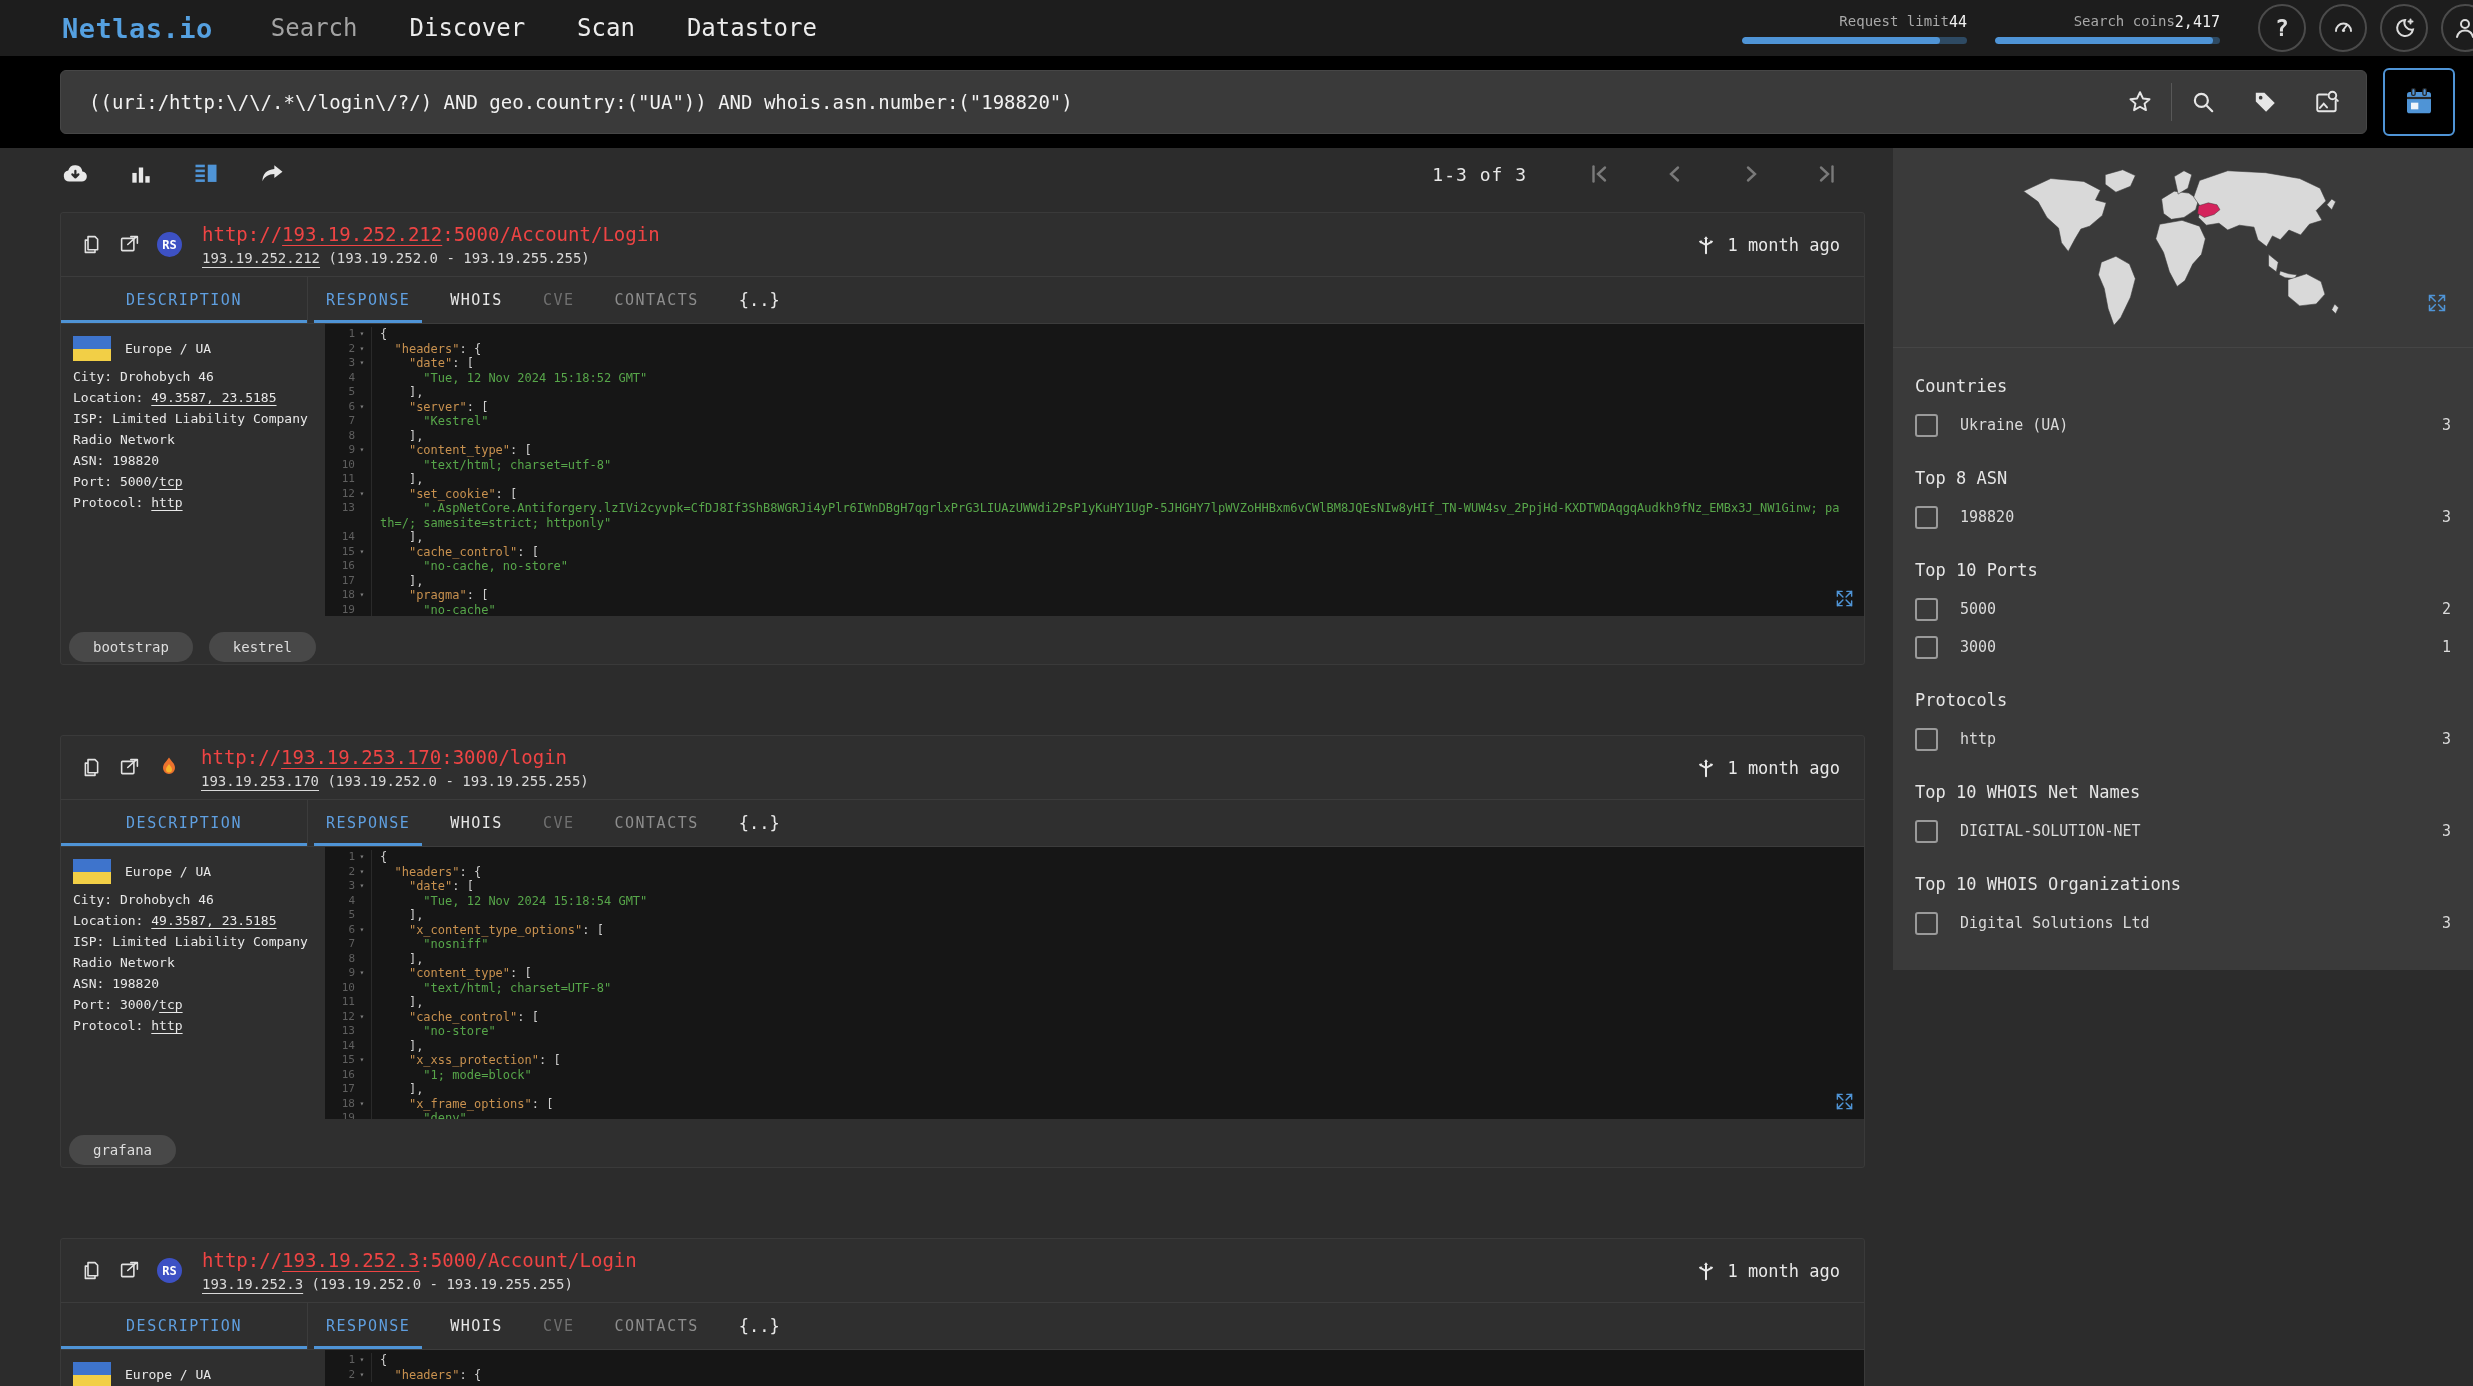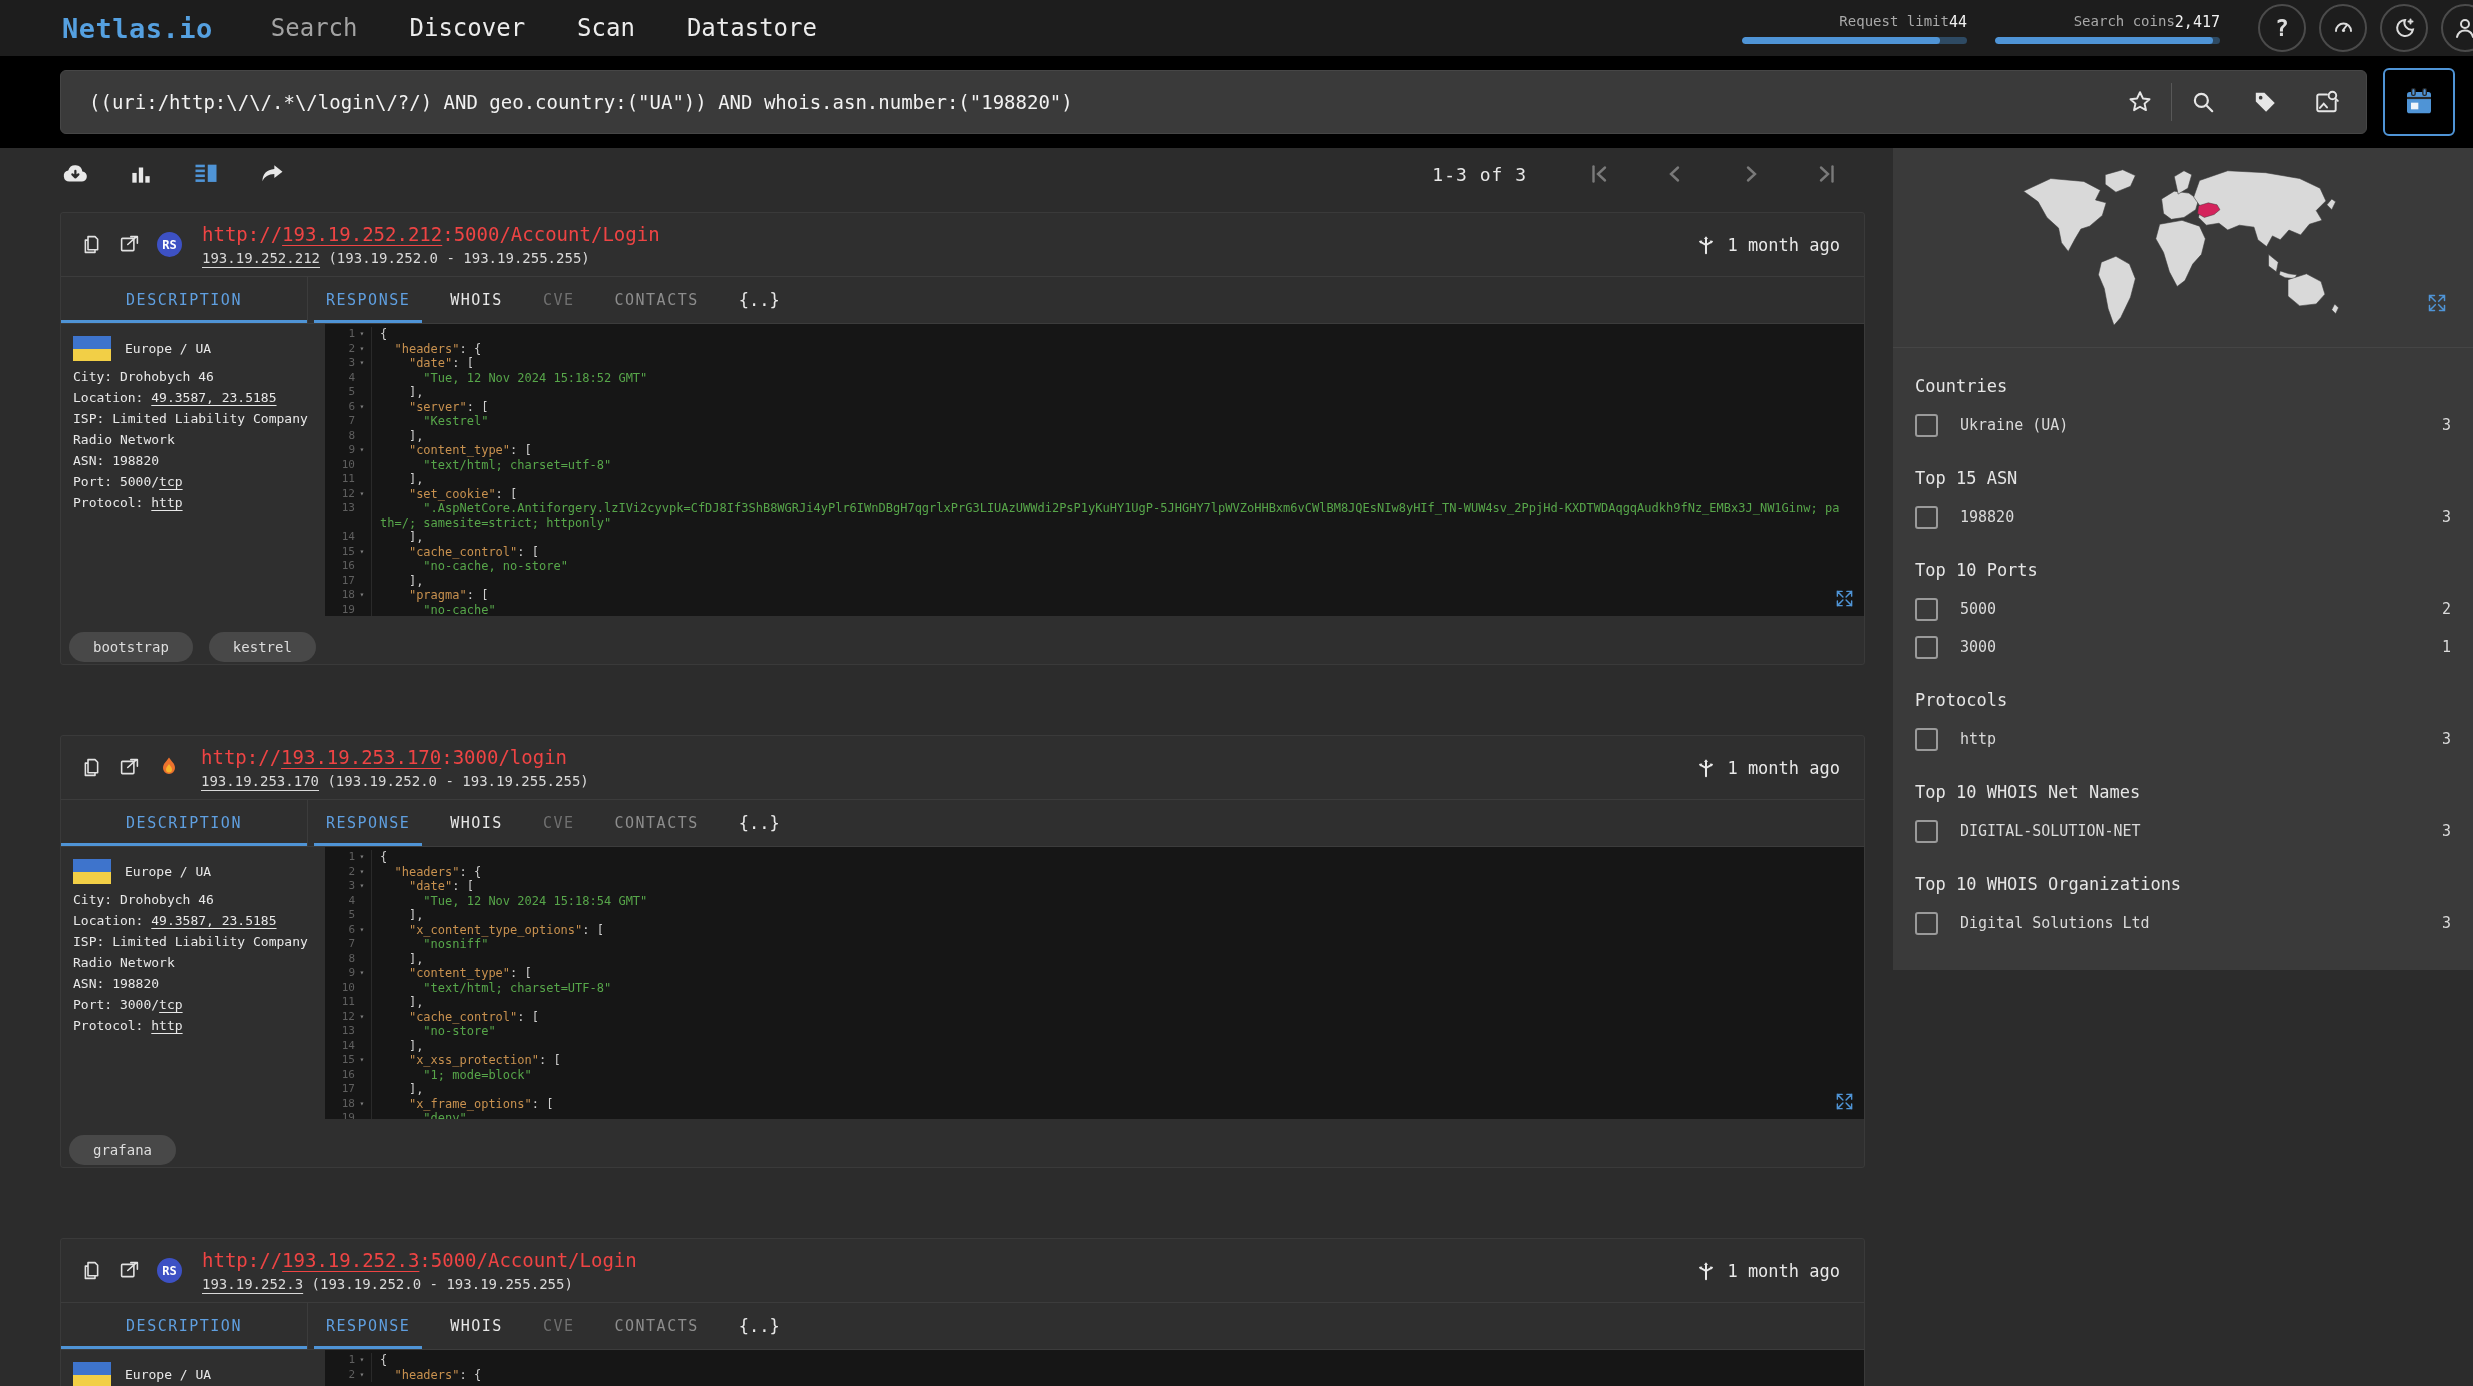--- a/index.html
+++ b/index.html
@@ -805,21 +805,21 @@
     <div class="facet-items">
   <div class="facet-item">
     <span class="cb"></span>
     <span class="f-label">Ukraine (UA)</span>
     <span class="count">3</span>
   </div>
 </div>
   </div>
 
   <div>
-    <div class="facet-title">Top 15 ASN</div>
+    <div class="facet-title">Top 8 ASN</div>
     <div class="facet-items">
   <div class="facet-item">
     <span class="cb"></span>
     <span class="f-label">198820</span>
     <span class="count">3</span>
   </div>
 </div>
   </div>
 
   <div>

